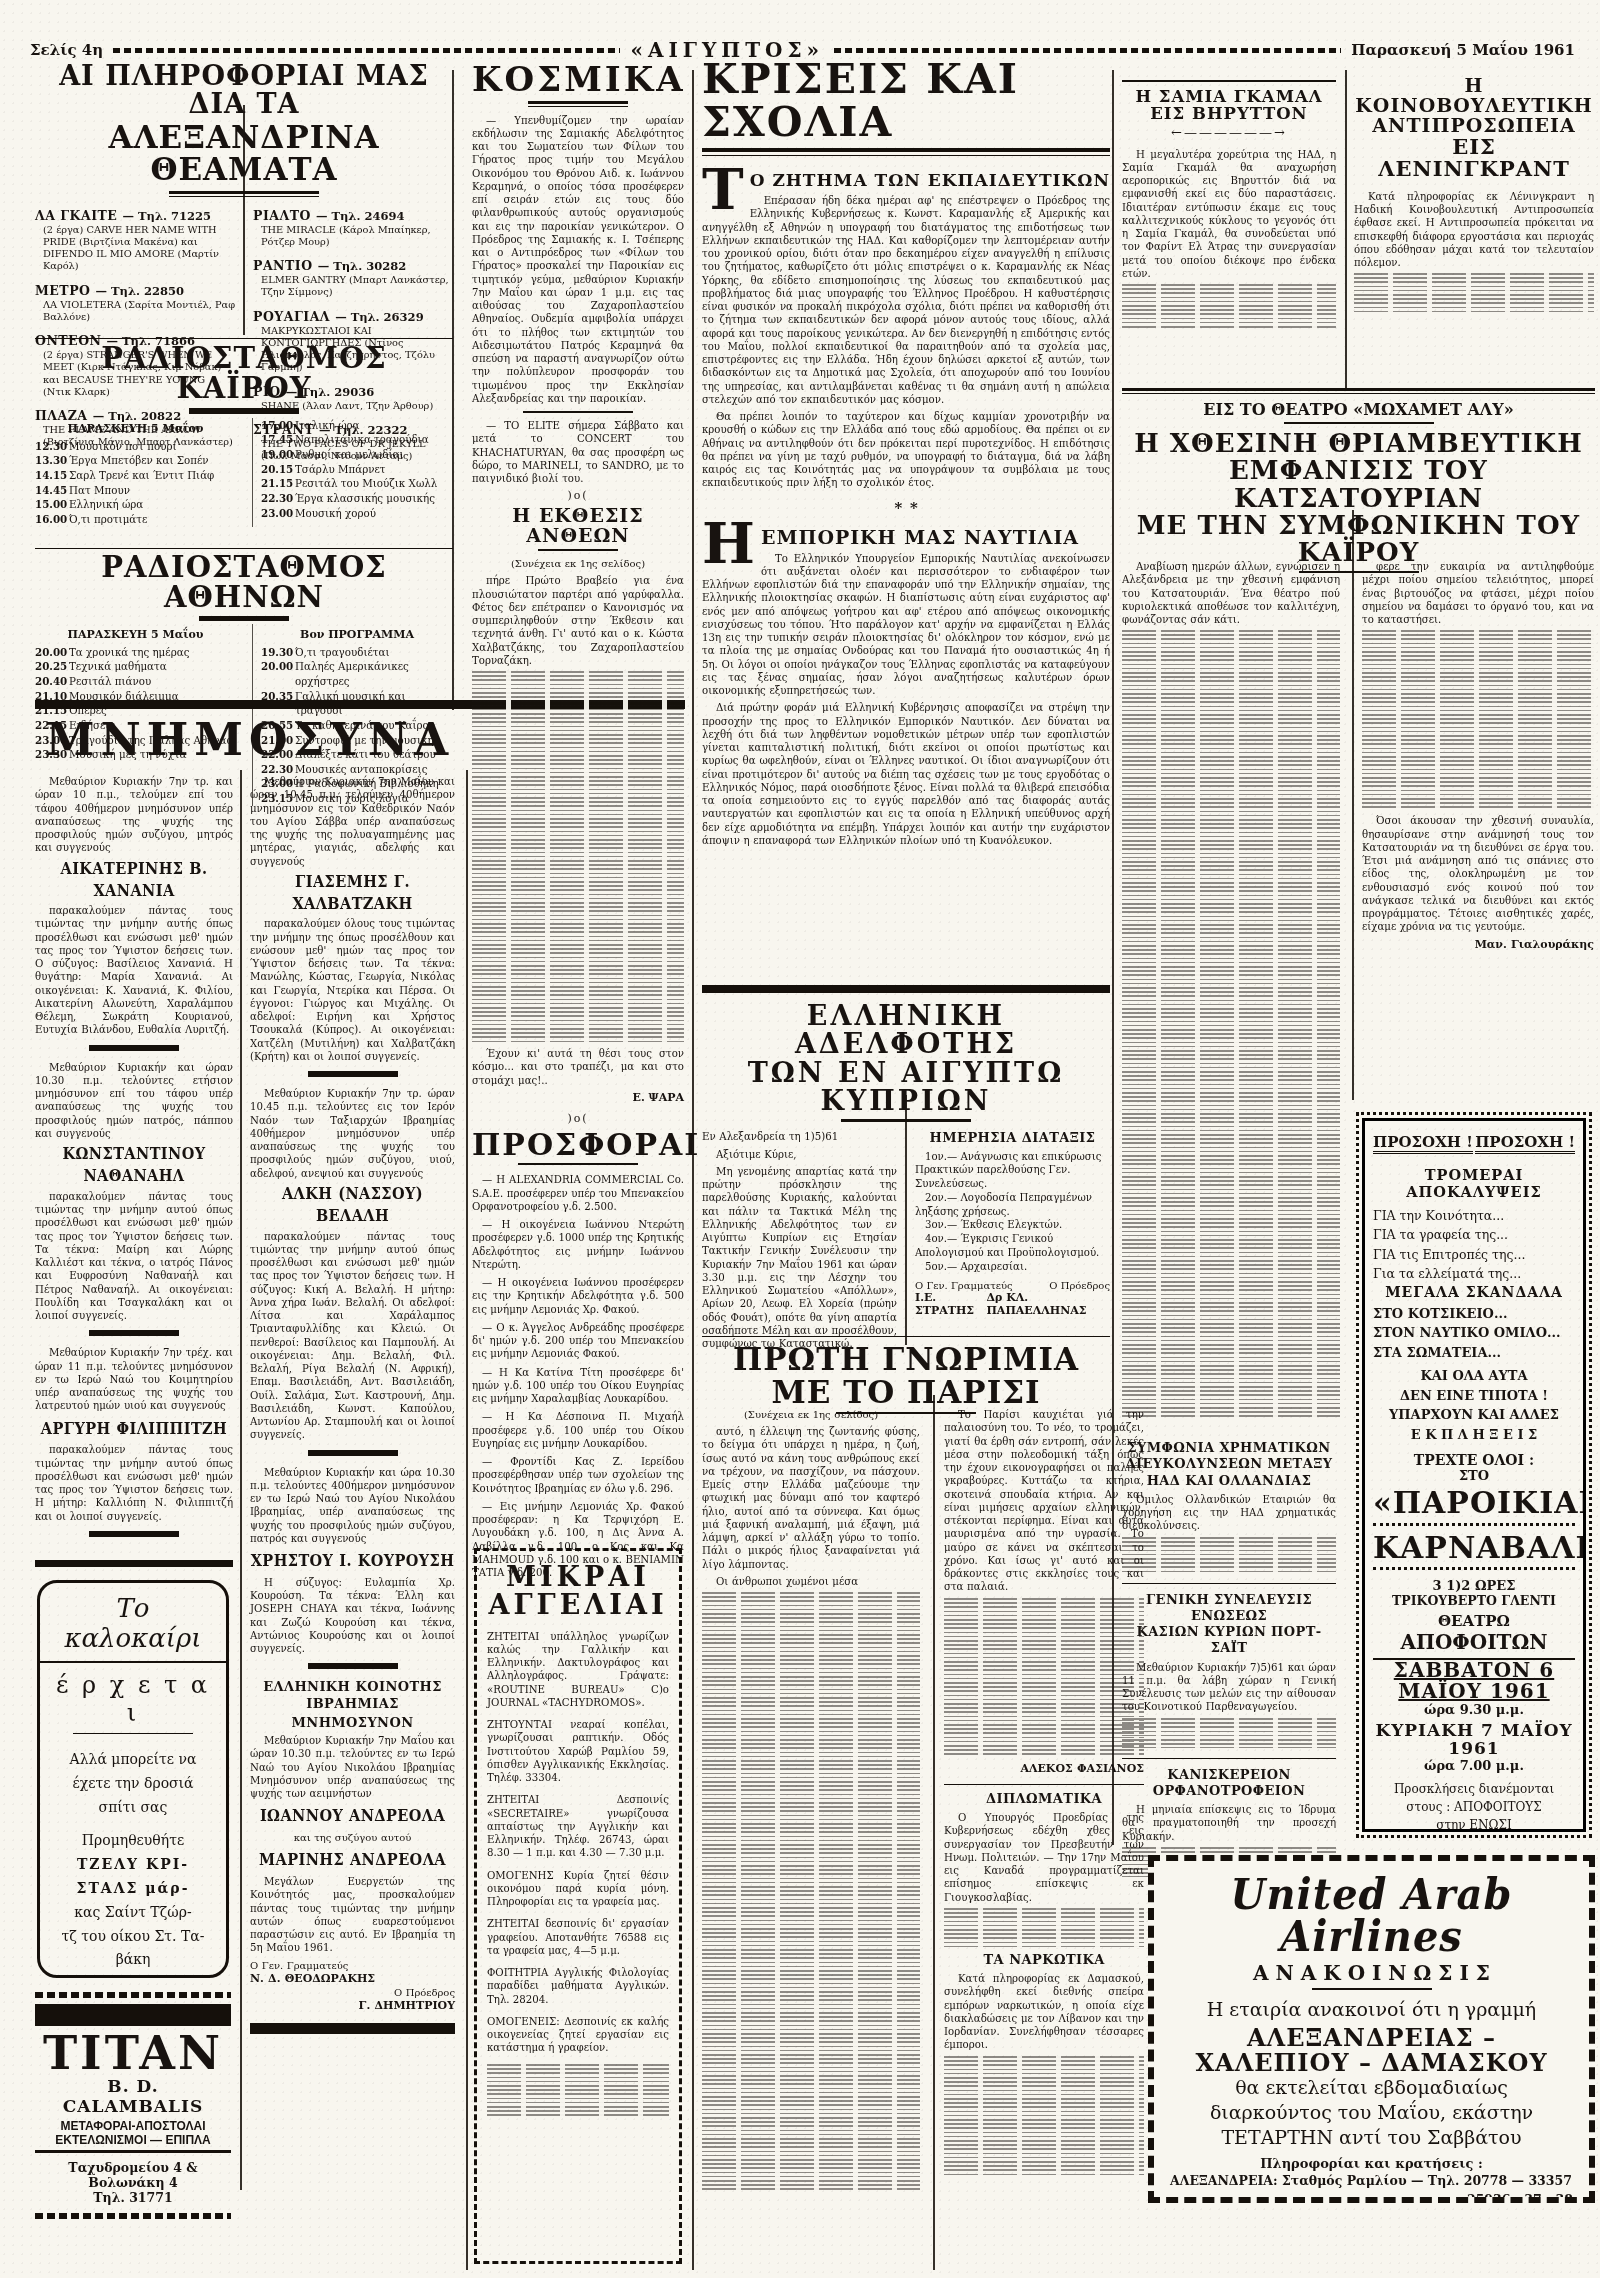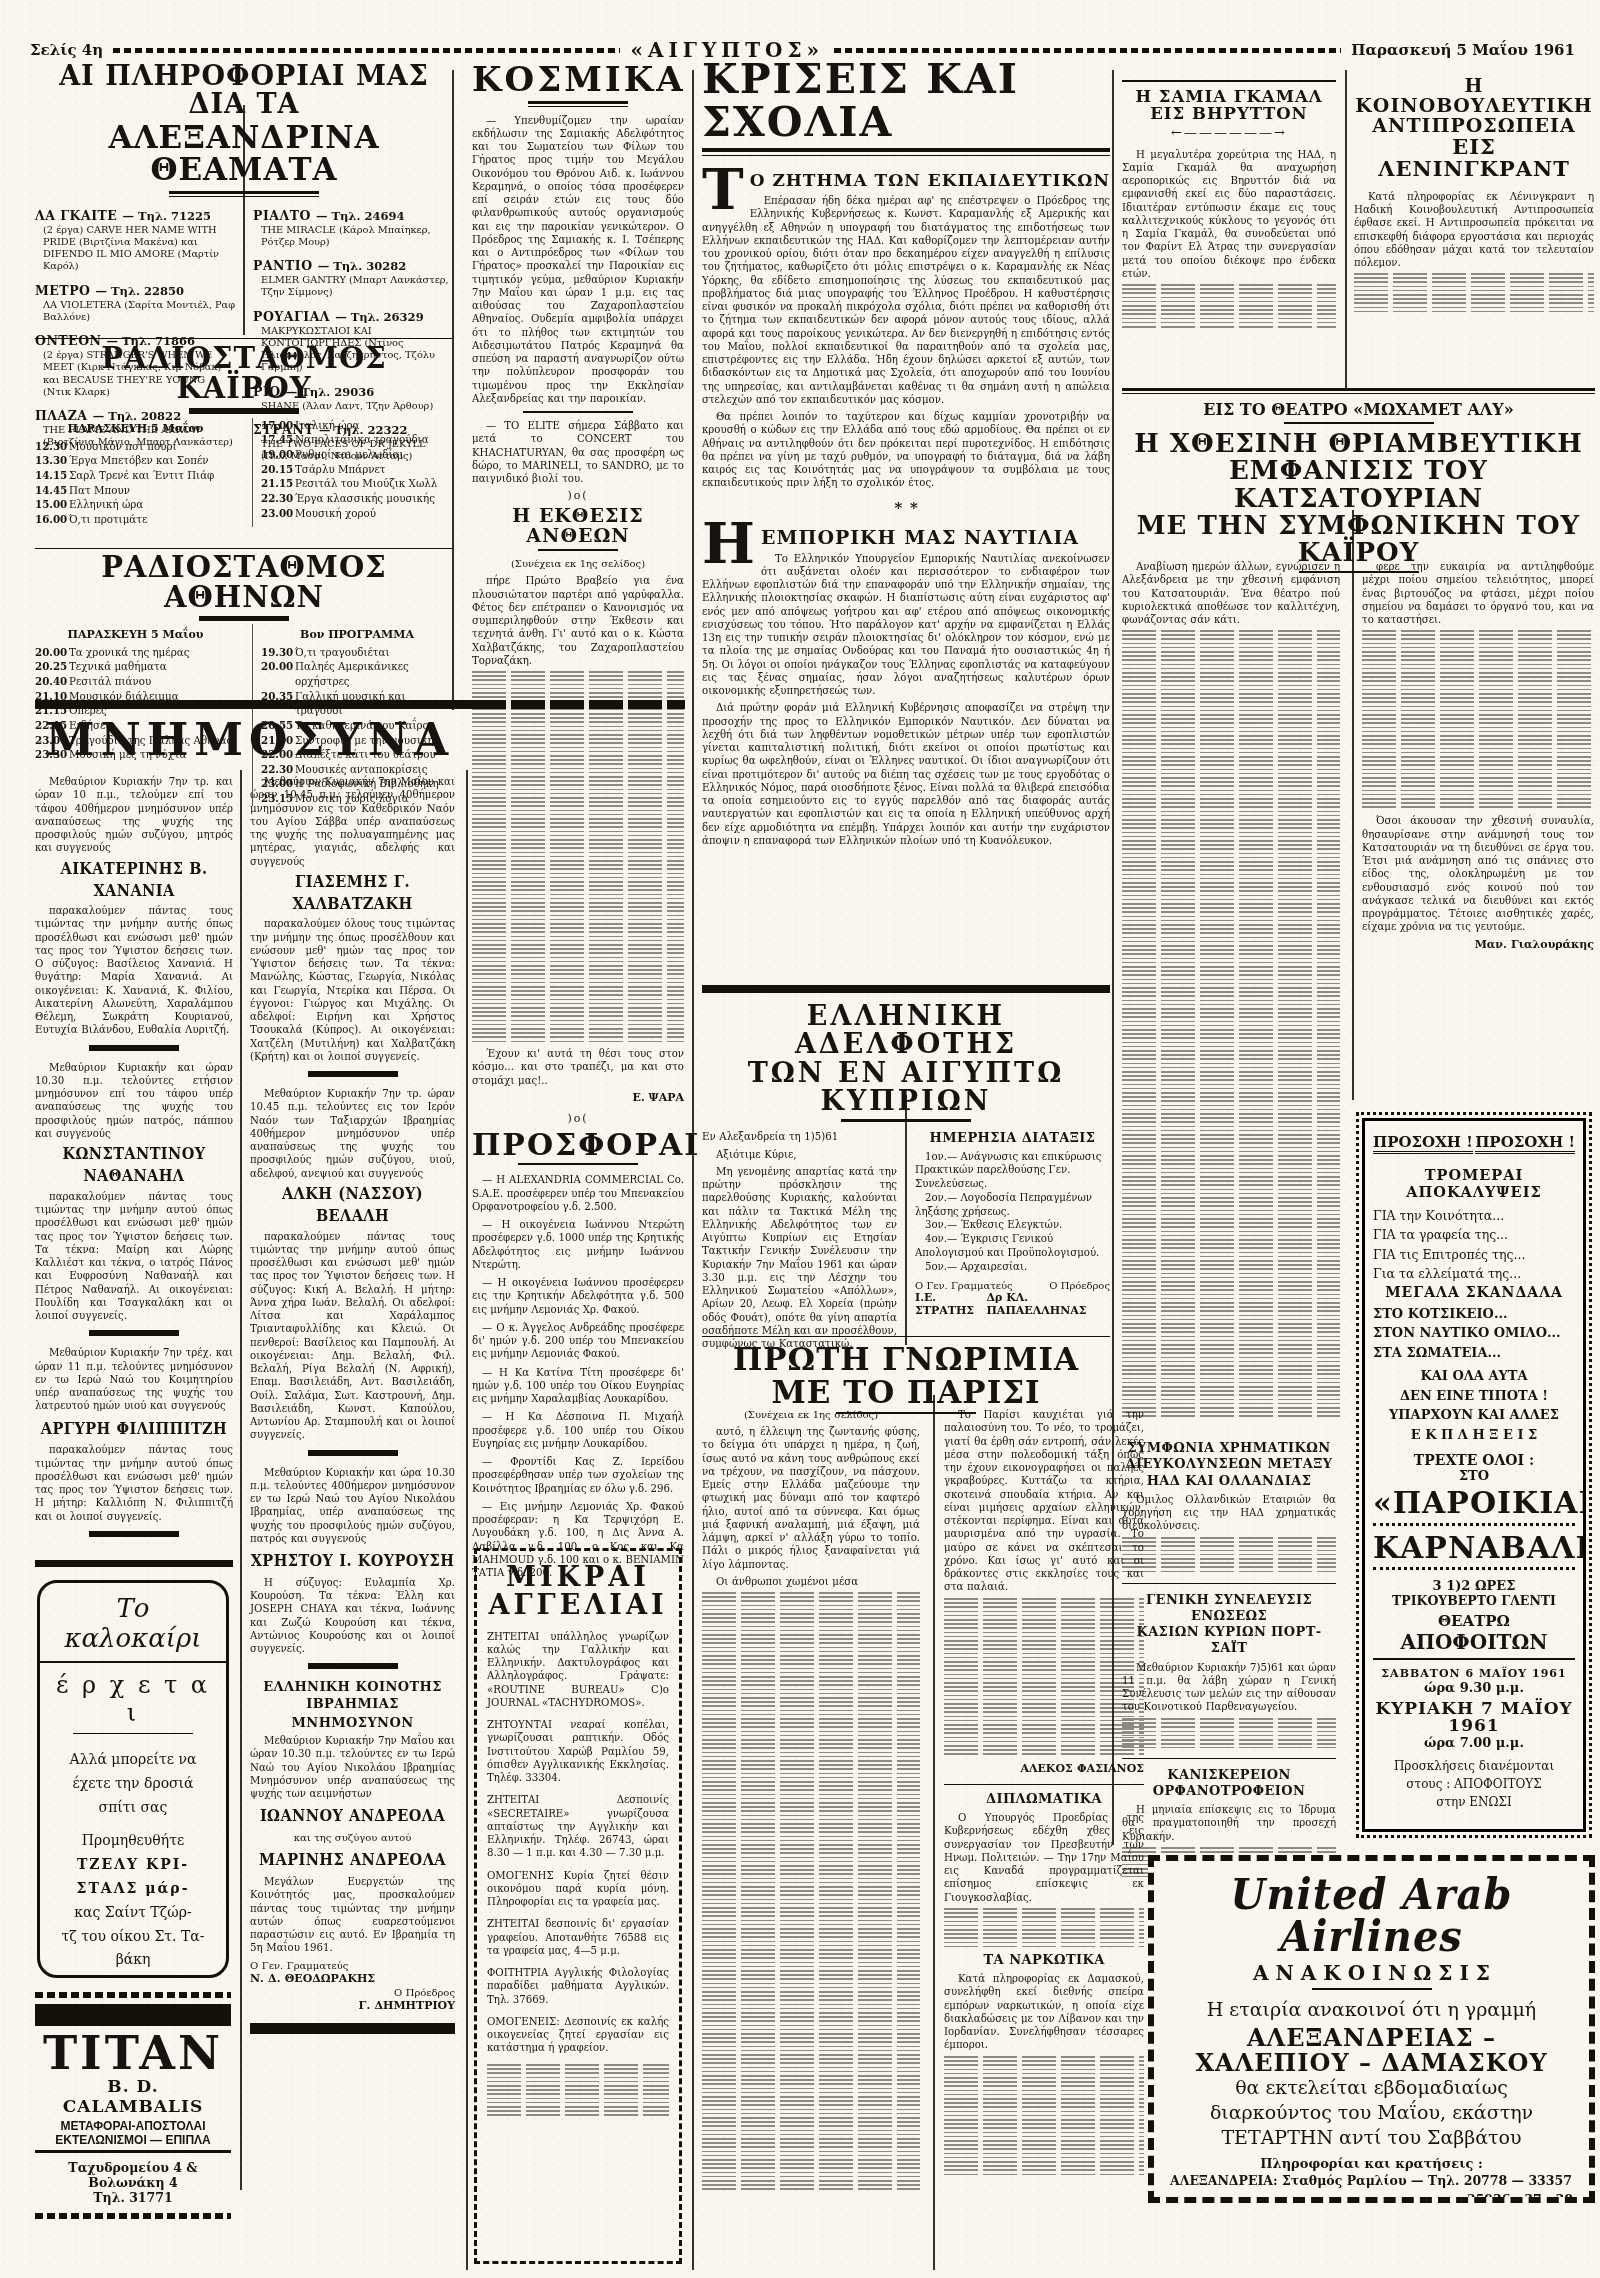--- a/index.html
+++ b/index.html
@@ -468,21 +468,21 @@
         <div class="classified">ΖΗΤΕΙΤΑΙ υπάλληλος γνωρίζων καλώς την Γαλλικήν και Ελληνικήν. Δακτυλογράφος και Αλληλογράφος. Γράψατε: «ROUTINE BUREAU» C)o JOURNAL «TACHYDROMOS».</div>
 
         <div class="classified">ΖΗΤΟΥΝΤΑΙ νεαραί κοπέλαι, γνωρίζουσαι ραπτικήν. Οδός Ινστιτούτου Χαρώβ Ραμλίου 59, όπισθεν Αγγλικανικής Εκκλησίας. Τηλέφ. 33304.</div>
 
         <div class="classified">ΖΗΤΕΙΤΑΙ Δεσποινίς «SECRETAIRE» γνωρίζουσα απταίστως την Αγγλικήν και Ελληνικήν. Τηλέφ. 26743, ώραι 8.30 — 1 π.μ. και 4.30 — 7.30 μ.μ.</div>
 
         <div class="classified">ΟΜΟΓΕΝΗΣ Κυρία ζητεί θέσιν οικονόμου παρά κυρία μόνη. Πληροφορίαι εις τα γραφεία μας.</div>
 
         <div class="classified">ΖΗΤΕΙΤΑΙ δεσποινίς δι' εργασίαν γραφείου. Αποτανθήτε 76588 εις τα γραφεία μας, 4—5 μ.μ.</div>
 
-        <div class="classified">ΦΟΙΤΗΤΡΙΑ Αγγλικής Φιλολογίας παραδίδει μαθήματα Αγγλικών. Τηλ. 37669.</div>
+        <div class="classified">ΦΟΙΤΗΤΡΙΑ Αγγλικής Φιλολογίας παραδίδει μαθήματα Αγγλικών. Τηλ. 28204.</div>
 
         <div class="classified">ΟΜΟΓΕΝΕΙΣ: Δεσποινίς εκ καλής οικογενείας ζητεί εργασίαν εις κατάστημα ή γραφείον.</div>
       </div>
     <div class="texture" style="height:54px;"></div>
   </div>
 
   <div class="abs" style="left:702px;top:58px;width:408px;">
     <div class="hd-big" style="font-size:41px;letter-spacing:2px;">ΚΡΙΣΕΙΣ ΚΑΙ ΣΧΟΛΙΑ</div>
     <div style="border-top:4px solid #15100b;border-bottom:1.5px solid #15100b;height:3px;margin:4px 0 10px;"></div>
     <div>
@@ -649,21 +649,21 @@
       <div>Ε Κ Π Λ Η Ξ Ε Ι Σ</div>
     </div>
     <div class="center" style="font-size:14px;font-weight:bold;margin-top:8px;">ΤΡΕΧΤΕ ΟΛΟΙ :</div>
     <div class="center" style="font-size:13px;font-weight:bold;">ΣΤΟ</div>
     <div class="center hd-big" style="font-size:30px;margin-top:4px;border-bottom:3px dotted #15100b;padding-bottom:4px;">«ΠΑΡΟΙΚΙΑΚΟ</div>
     <div class="center hd-big" style="font-size:30px;margin-top:6px;border-bottom:3px dotted #15100b;padding-bottom:4px;">ΚΑΡΝΑΒΑΛΙ»</div>
     <div class="center" style="font-size:13px;font-weight:bold;margin-top:8px;">3 1)2 ΩΡΕΣ</div>
     <div class="center" style="font-size:12.5px;font-weight:bold;">ΤΡΙΚΟΥΒΕΡΤΟ ΓΛΕΝΤΙ</div>
     <div class="center" style="font-size:15px;font-weight:bold;margin-top:4px;">ΘΕΑΤΡΩ</div>
     <div class="center" style="font-size:20px;font-weight:bold;border-bottom:2.5px solid #15100b;padding-bottom:4px;">ΑΠΟΦΟΙΤΩΝ</div>
-    <div class="center hd-big" style="font-size:11px;margin-top:8px;">ΣΑΒΒΑΤΟΝ 6 ΜΑΪΟΥ 1961</div>
+    <div class="center hd-big" style="font-size:20px;margin-top:0;text-decoration:underline;">ΣΑΒΒΑΤΟΝ 6 ΜΑΪΟΥ 1961</div>
     <div class="center" style="font-size:13px;font-weight:bold;">ώρα 9.30 μ.μ.</div>
     <div class="center hd-big" style="font-size:17px;margin-top:5px;">ΚΥΡΙΑΚΗ 7 ΜΑΪΟΥ 1961</div>
     <div class="center" style="font-size:13px;font-weight:bold;">ώρα 7.00 μ.μ.</div>
     <div class="center" style="font-size:12px;margin-top:7px;line-height:1.5;">
       <div>Προσκλήσεις διανέμονται</div>
       <div>στους : ΑΠΟΦΟΙΤΟΥΣ</div>
       <div>στην ΕΝΩΣΙ</div>
 
     </div>
   </div>

